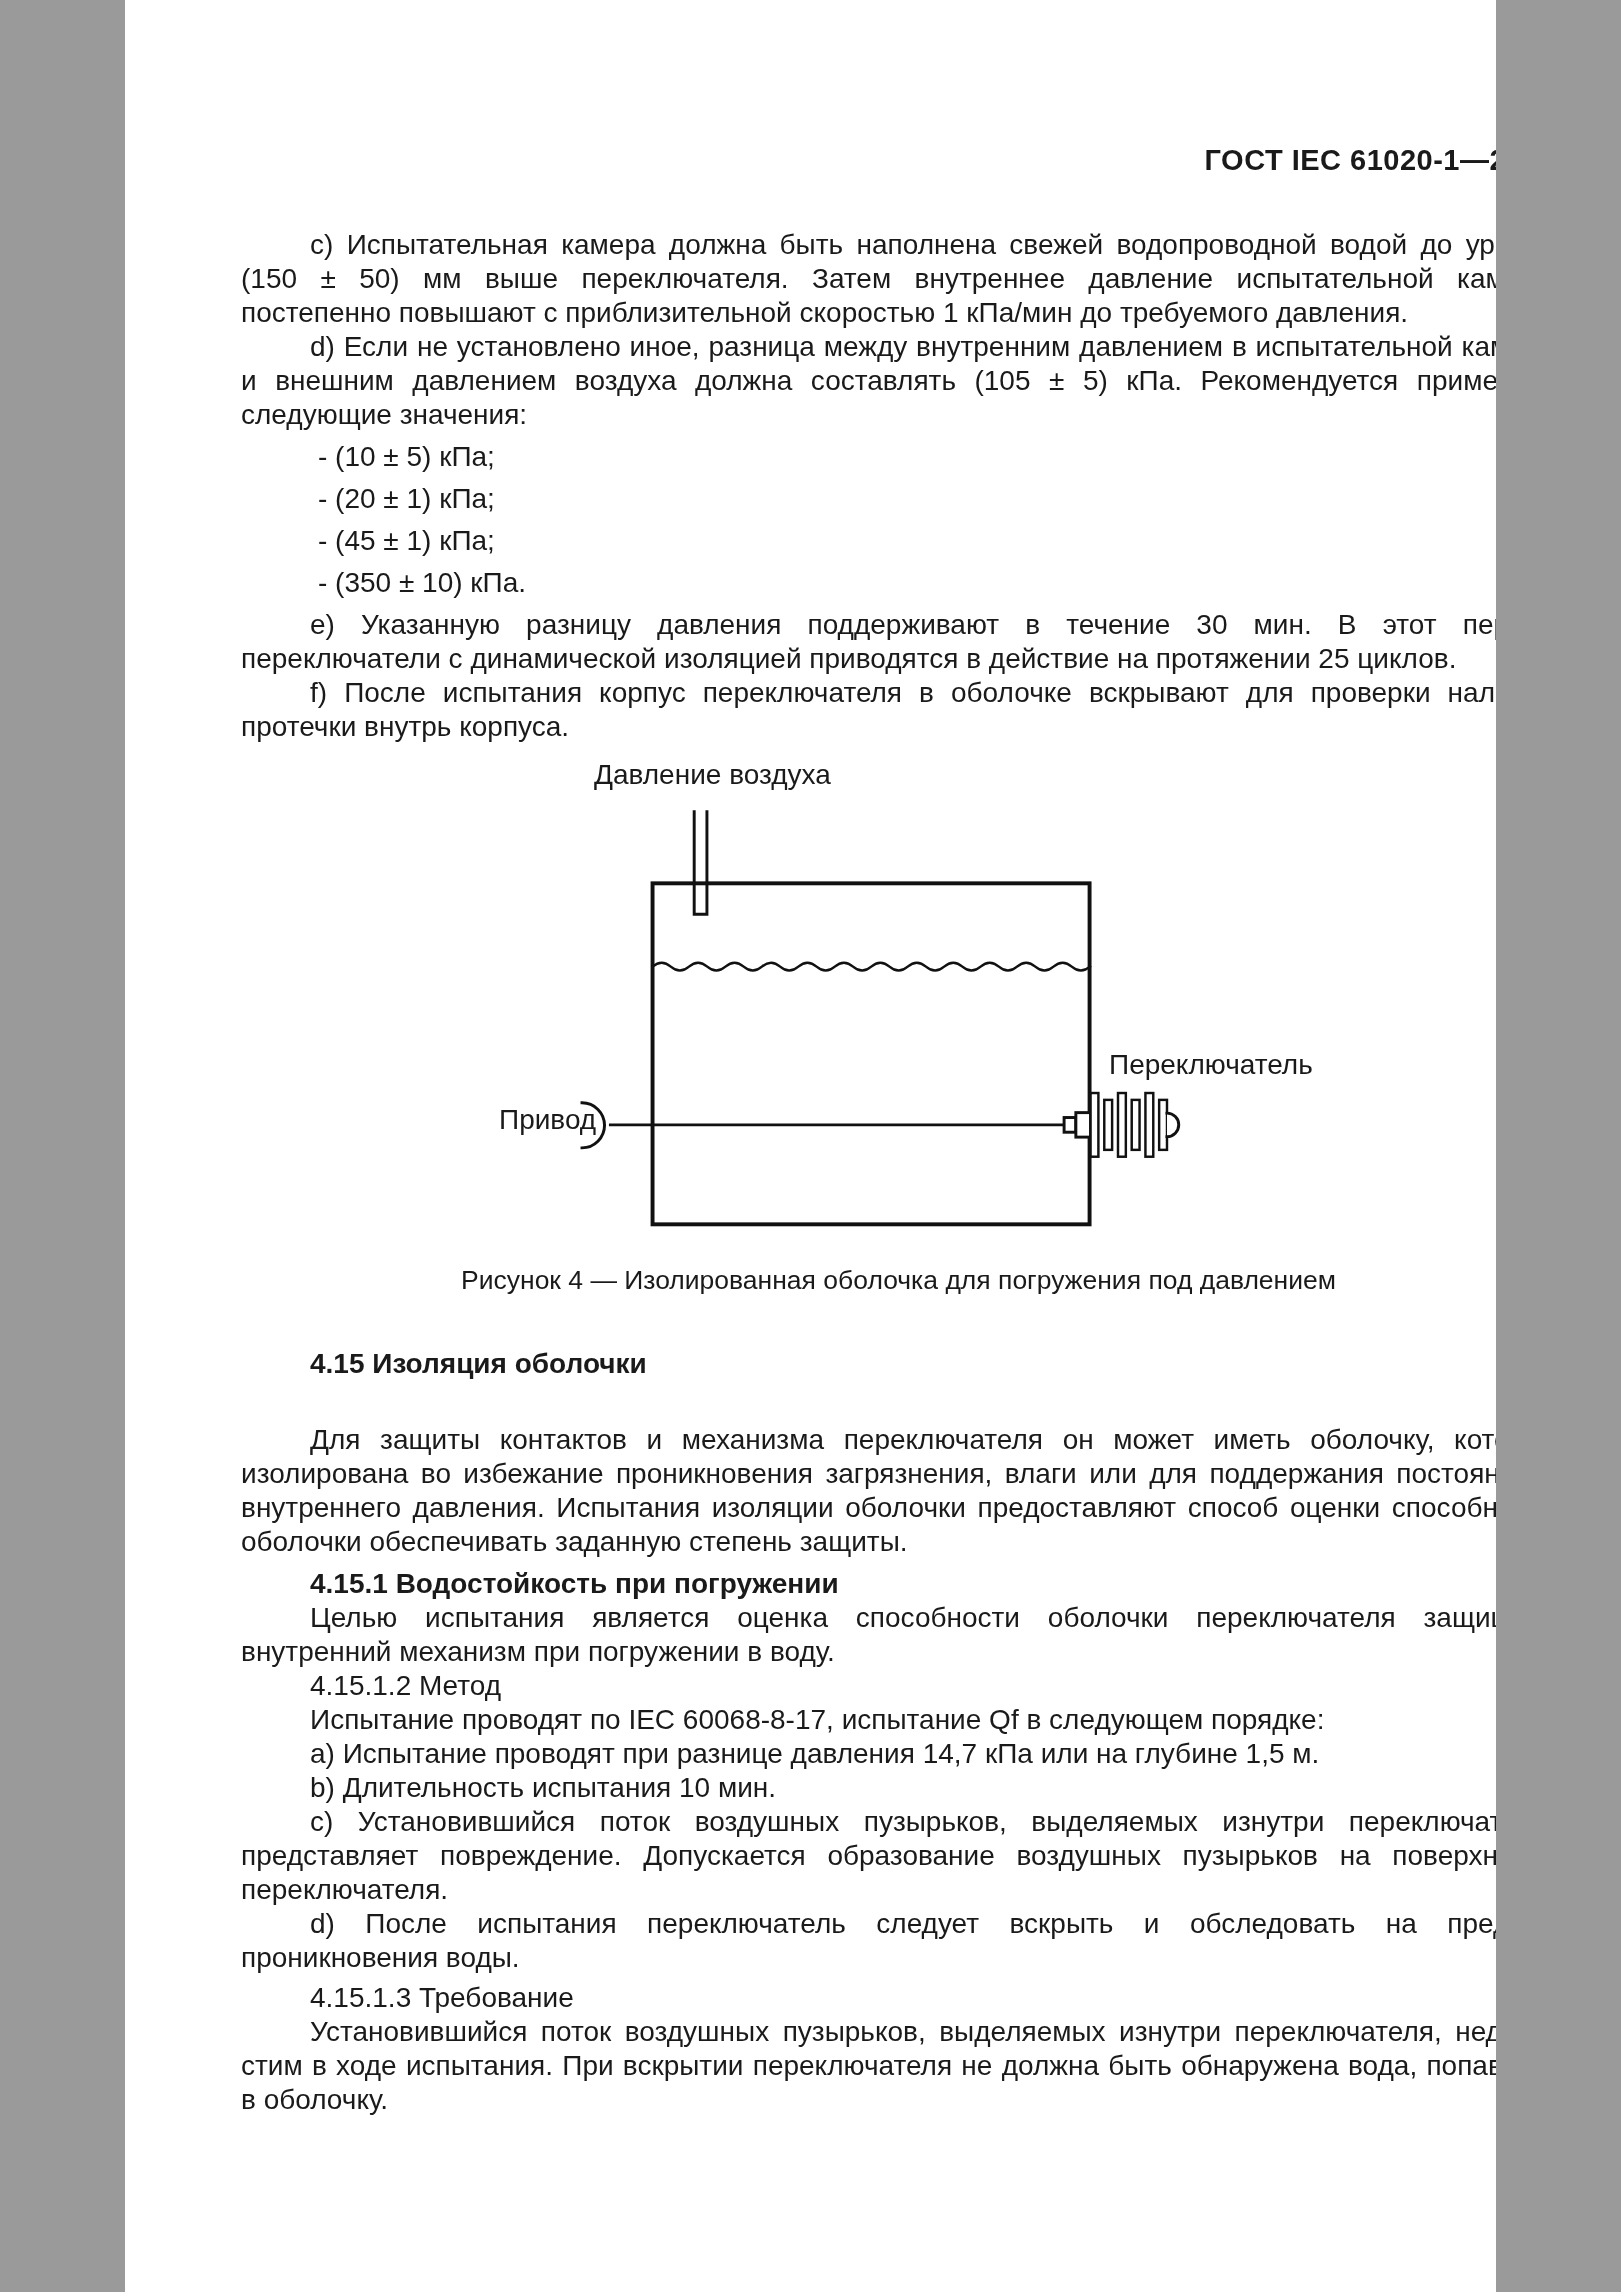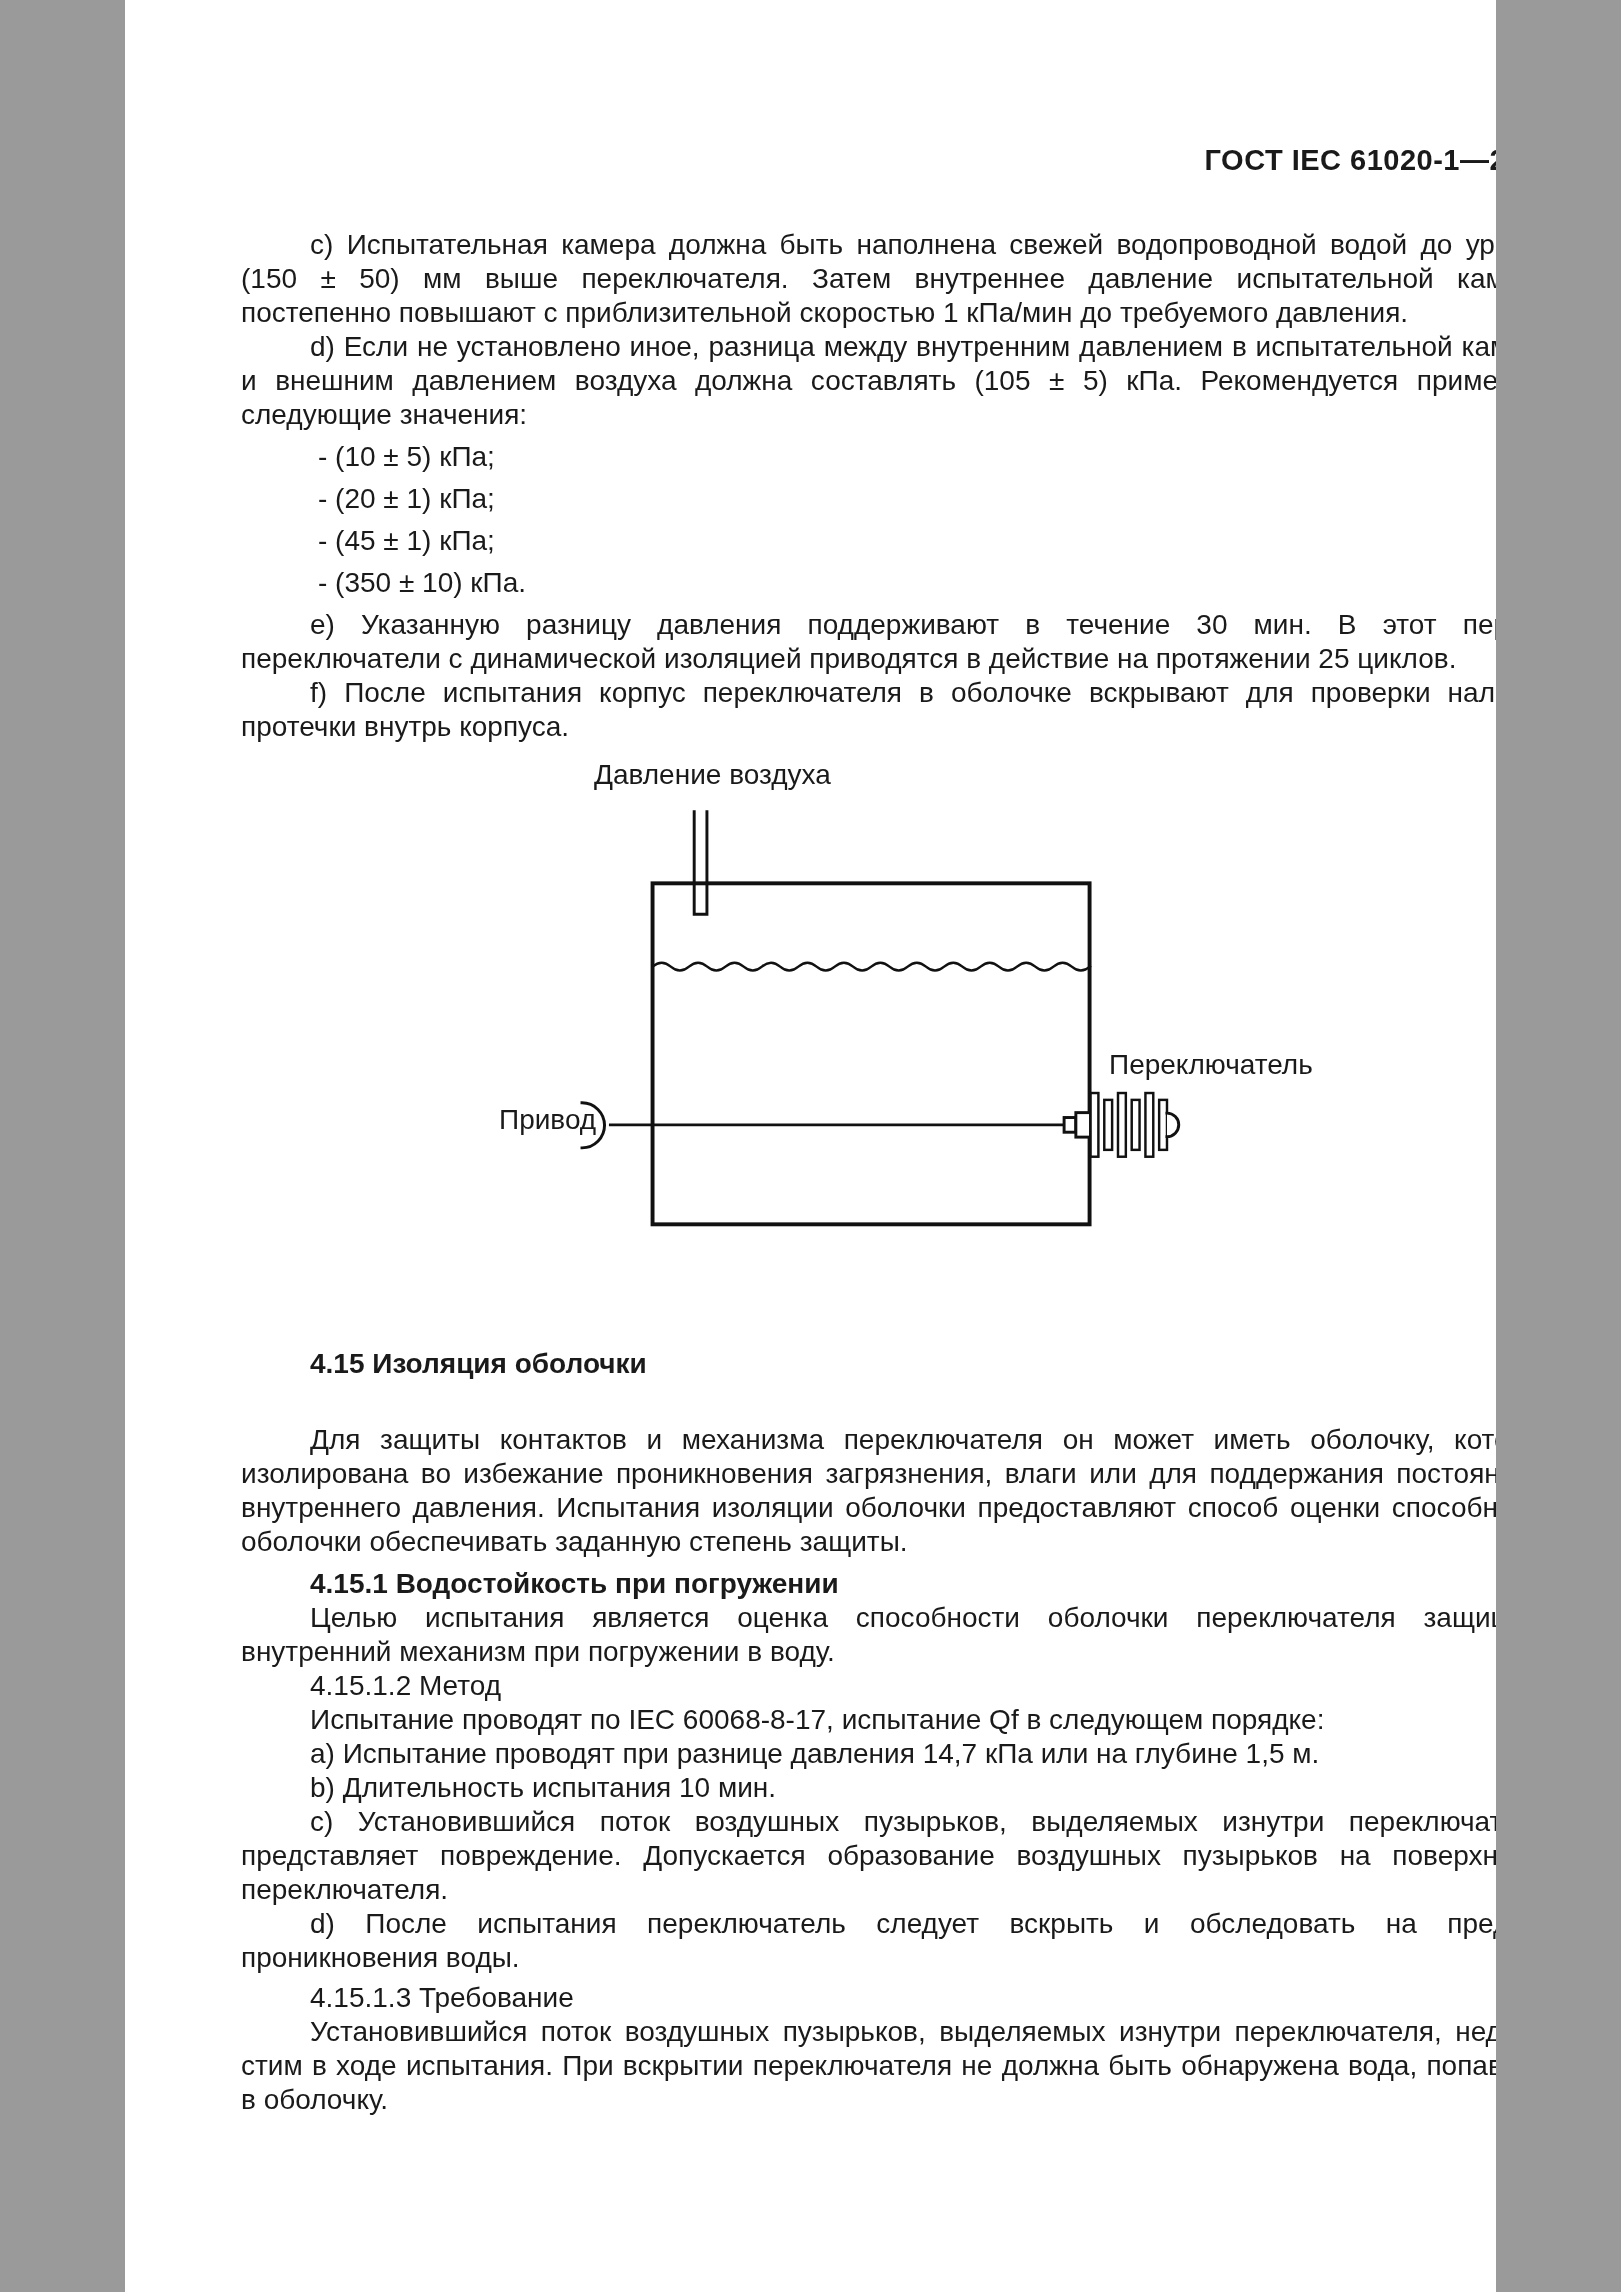--- a/index.html
+++ b/index.html
@@ -91,20 +91,21 @@
           <rect x="895" y="356" width="8" height="65"></rect>
           <rect x="909" y="363" width="8" height="51"></rect>
           <rect x="923" y="356" width="8" height="65"></rect>
           <rect x="937" y="363" width="8" height="51"></rect>
           <path d="M945 376.5 A 12 12 0 0 1 945 400.5" stroke-width="3"></path>
         </g>
       </svg>
       <div class="fig-label" style="left:353px;top:13.7px;">Давление воздуха</div>
       <div class="fig-label" style="left:868px;top:304px;">Переключатель</div>
       <div class="fig-label" style="left:258px;top:359px;">Привод</div>
+      <div class="fig-caption">Рисунок 4 — Изолированная оболочка для погружения под давлением</div>
     </div>
 
     <p class="h-bold">4.15 Изоляция оболочки</p>
     <p class="just ind sec-gap">Для защиты контактов и механизма переключателя он может иметь оболочку, которая изолиро­вана во избежание проникновения загрязнения, влаги или для поддержания постоянного внутреннего давления. Испытания изоляции оболочки предоставляют способ оценки способности оболочки обеспе­чивать заданную степень защиты.</p>
 
     <p class="h-bold sec-gap-sm">4.15.1 Водостойкость при погружении</p>
 
     <p class="just ind">Целью испытания является оценка способности оболочки переключателя защищать внутренний механизм при погружении в воду.</p>
 
     <p class="ind">4.15.1.2 Метод</p>

